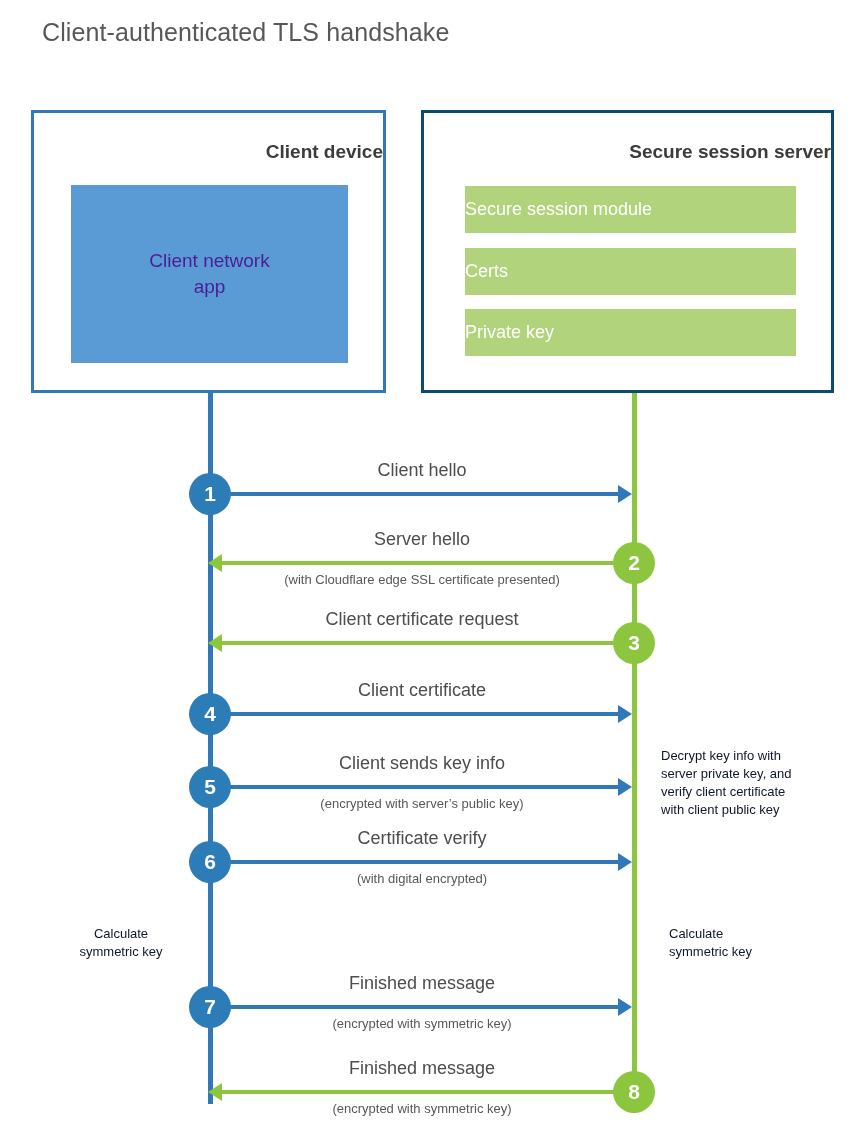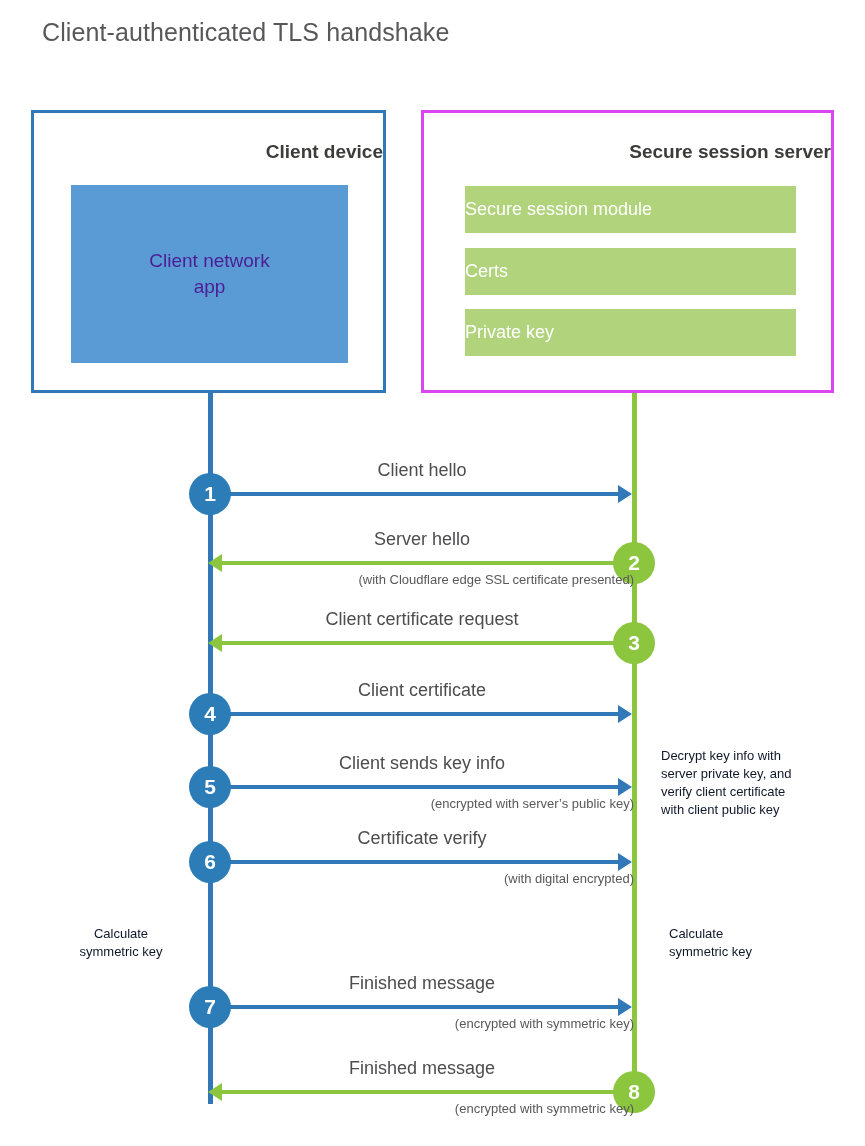--- a/index.html
+++ b/index.html
@@ -44,21 +44,21 @@
     top: 110px;
     width: 355px;
     height: 283px;
     border: 3px solid #3178b8;
   }
   #server-box {
     left: 421px;
     top: 110px;
     width: 413px;
     height: 283px;
-    border: 3px solid #d946ef;
+    border: 3px solid #0c4a6e;
   }
   .party-title {
     position: absolute;
     left: 0;
     right: 0;
     top: 28px;
     text-align: right;
     font-size: 19px;
     font-weight: bold;
     color: #3c3c3b;
@@ -180,21 +180,21 @@
     text-align: center;
     font-size: 18px;
     color: #4d4d4f;
     top: -34px;
     white-space: nowrap;
   }
   .step-sublabel {
     position: absolute;
     left: 210px;
     width: 424px;
-    text-align: right;
+    text-align: center;
     font-size: 13px;
     color: #58585a;
     top: 9px;
     white-space: nowrap;
   }
 
   
   .side-note {
     position: absolute;
     font-size: 13px;

